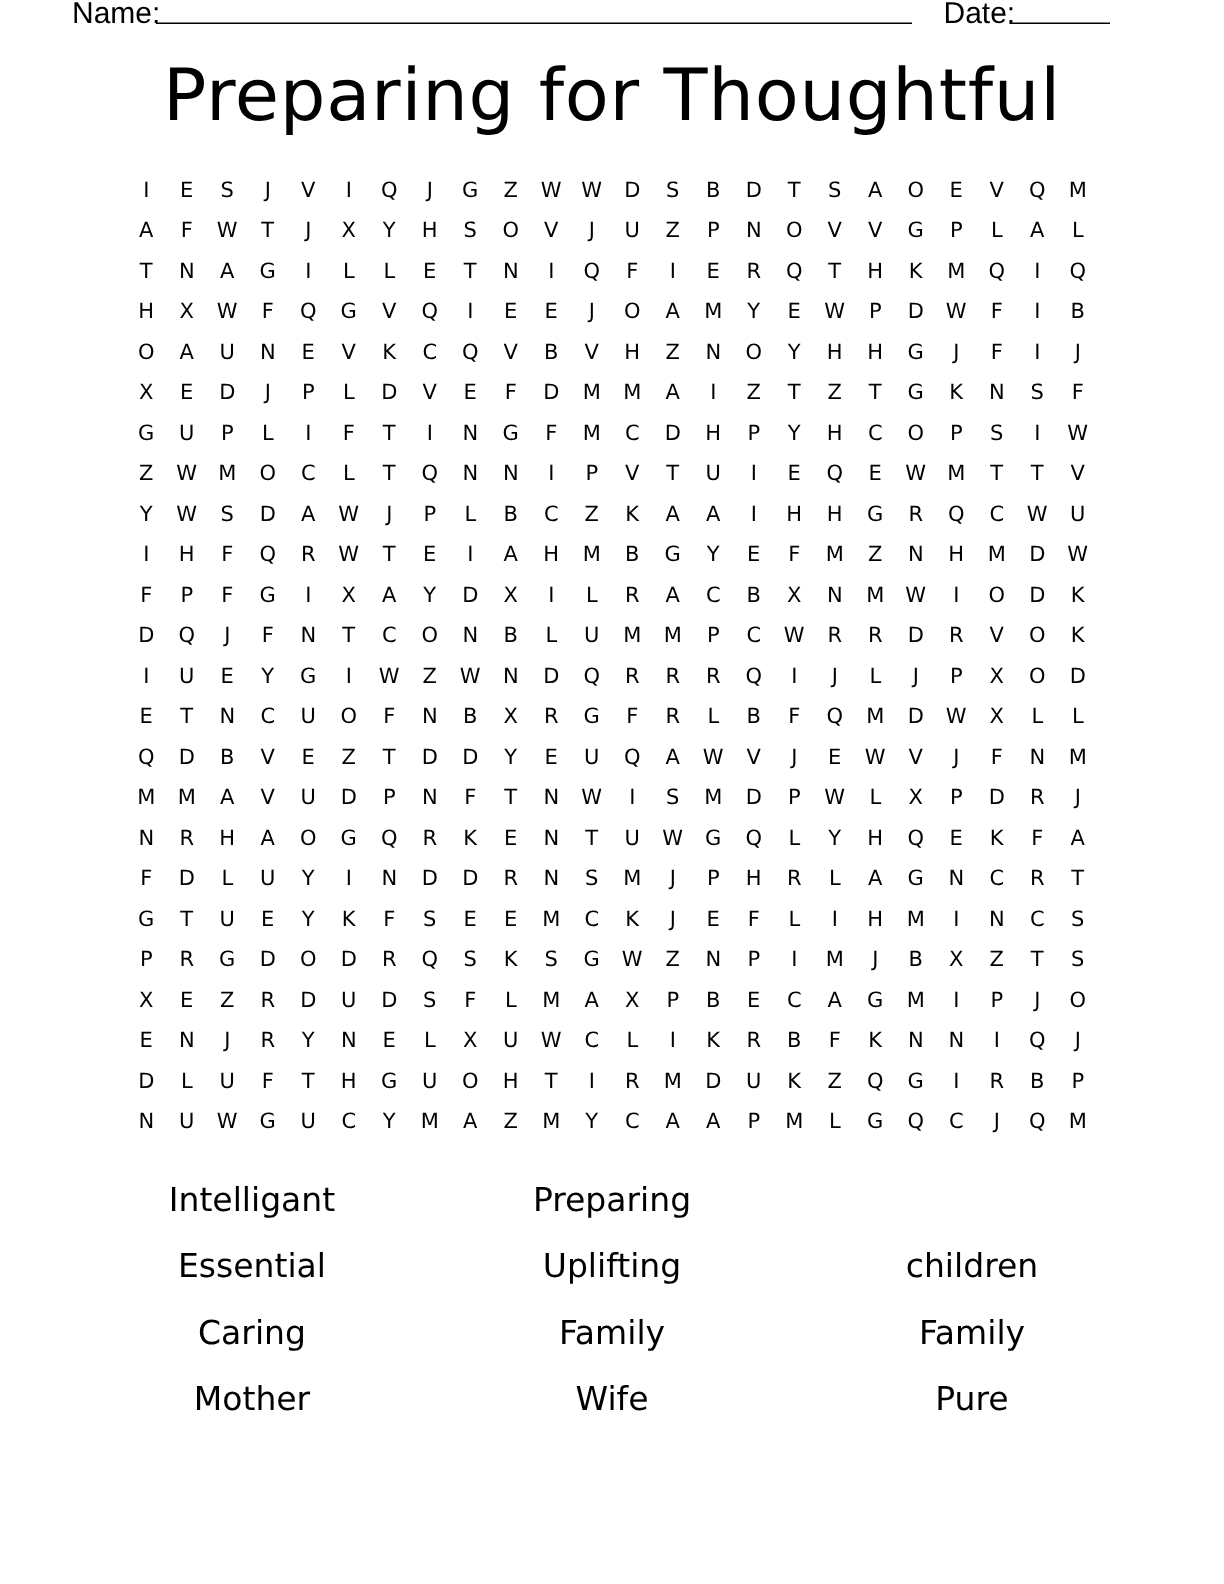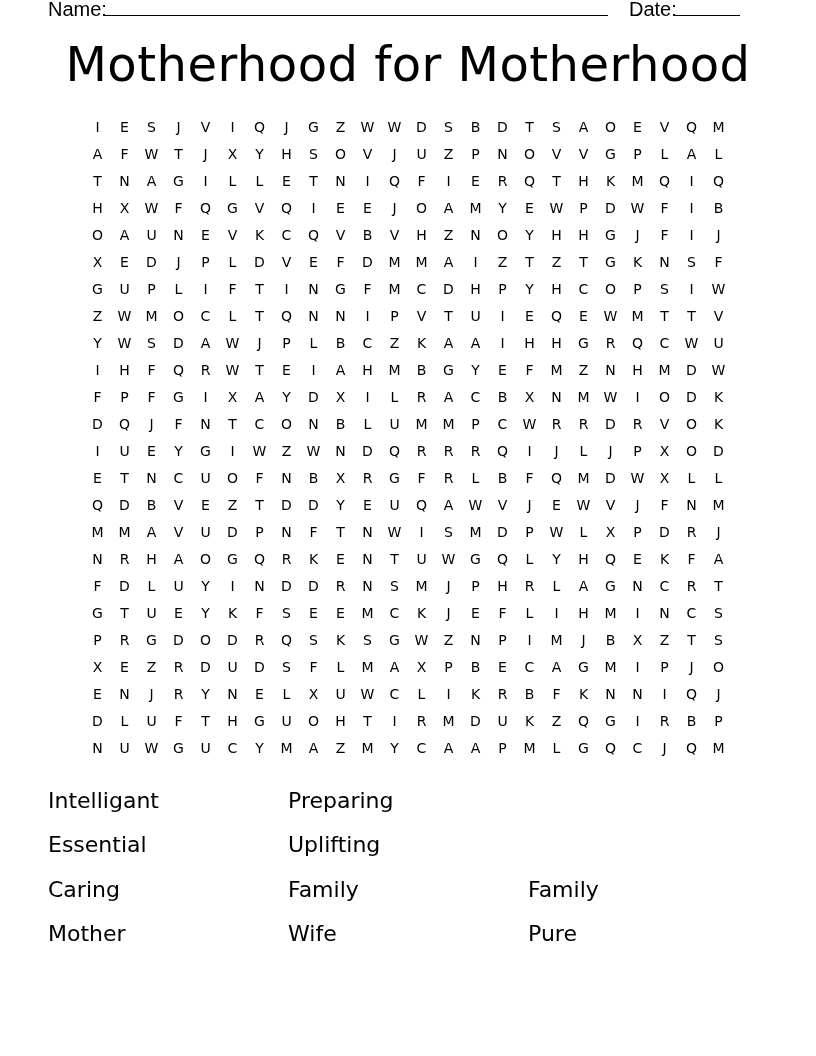--- a/index.html
+++ b/index.html
@@ -12,33 +12,33 @@
   .date-line { position: absolute; left: 625px; top: 15px; width: 67px; border-bottom: 1px solid #000; }
   .title { position: absolute; top: 32px; left: 0; width: 816px; text-align: center;
            font-family: "DejaVu Sans", sans-serif; font-size: 48px; line-height: 64px; letter-spacing: 0.5px; }
   .grid { position: absolute; top: 113px; left: 84px; width: 648px;
           font-family: "DejaVu Sans", sans-serif; font-size: 14px; }
   .grid-row { display: flex; height: 27px; align-items: center; }
   .cell { width: 27px; text-align: center; }
   .words { position: absolute; top: 778px; left: 48px; width: 720px;
            font-family: "DejaVu Sans", sans-serif; font-size: 22px; }
   .word-row { display: flex; height: 44.5px; align-items: center; }
-  .word { width: 240px; }
+  .word { width: 240px; text-align: center; }
 </style>
 </head>
 <body>
 
 <div class="header">
   <span class="name-label">Name:</span>
   <span class="name-line"></span>
   <span class="date-label">Date:</span>
   <span class="date-line"></span>
 </div>
 
-<div class="title">Motherhood for Motherhood</div>
+<div class="title">Preparing for Thoughtful</div>
 
 <div class="grid" id="grid">
     <div class="grid-row">
       <span class="cell">I</span>
       <span class="cell">E</span>
       <span class="cell">S</span>
       <span class="cell">J</span>
       <span class="cell">V</span>
       <span class="cell">I</span>
       <span class="cell">Q</span>
@@ -661,20 +661,21 @@
   </div>
 
 <div class="words" id="words">
     <div class="word-row">
       <span class="word">Intelligant</span>
       <span class="word">Preparing</span>
     </div>
     <div class="word-row">
       <span class="word">Essential</span>
       <span class="word">Uplifting</span>
+      <span class="word">children</span>
     </div>
     <div class="word-row">
       <span class="word">Caring</span>
       <span class="word">Family</span>
       <span class="word">Family</span>
     </div>
     <div class="word-row">
       <span class="word">Mother</span>
       <span class="word">Wife</span>
       <span class="word">Pure</span>

